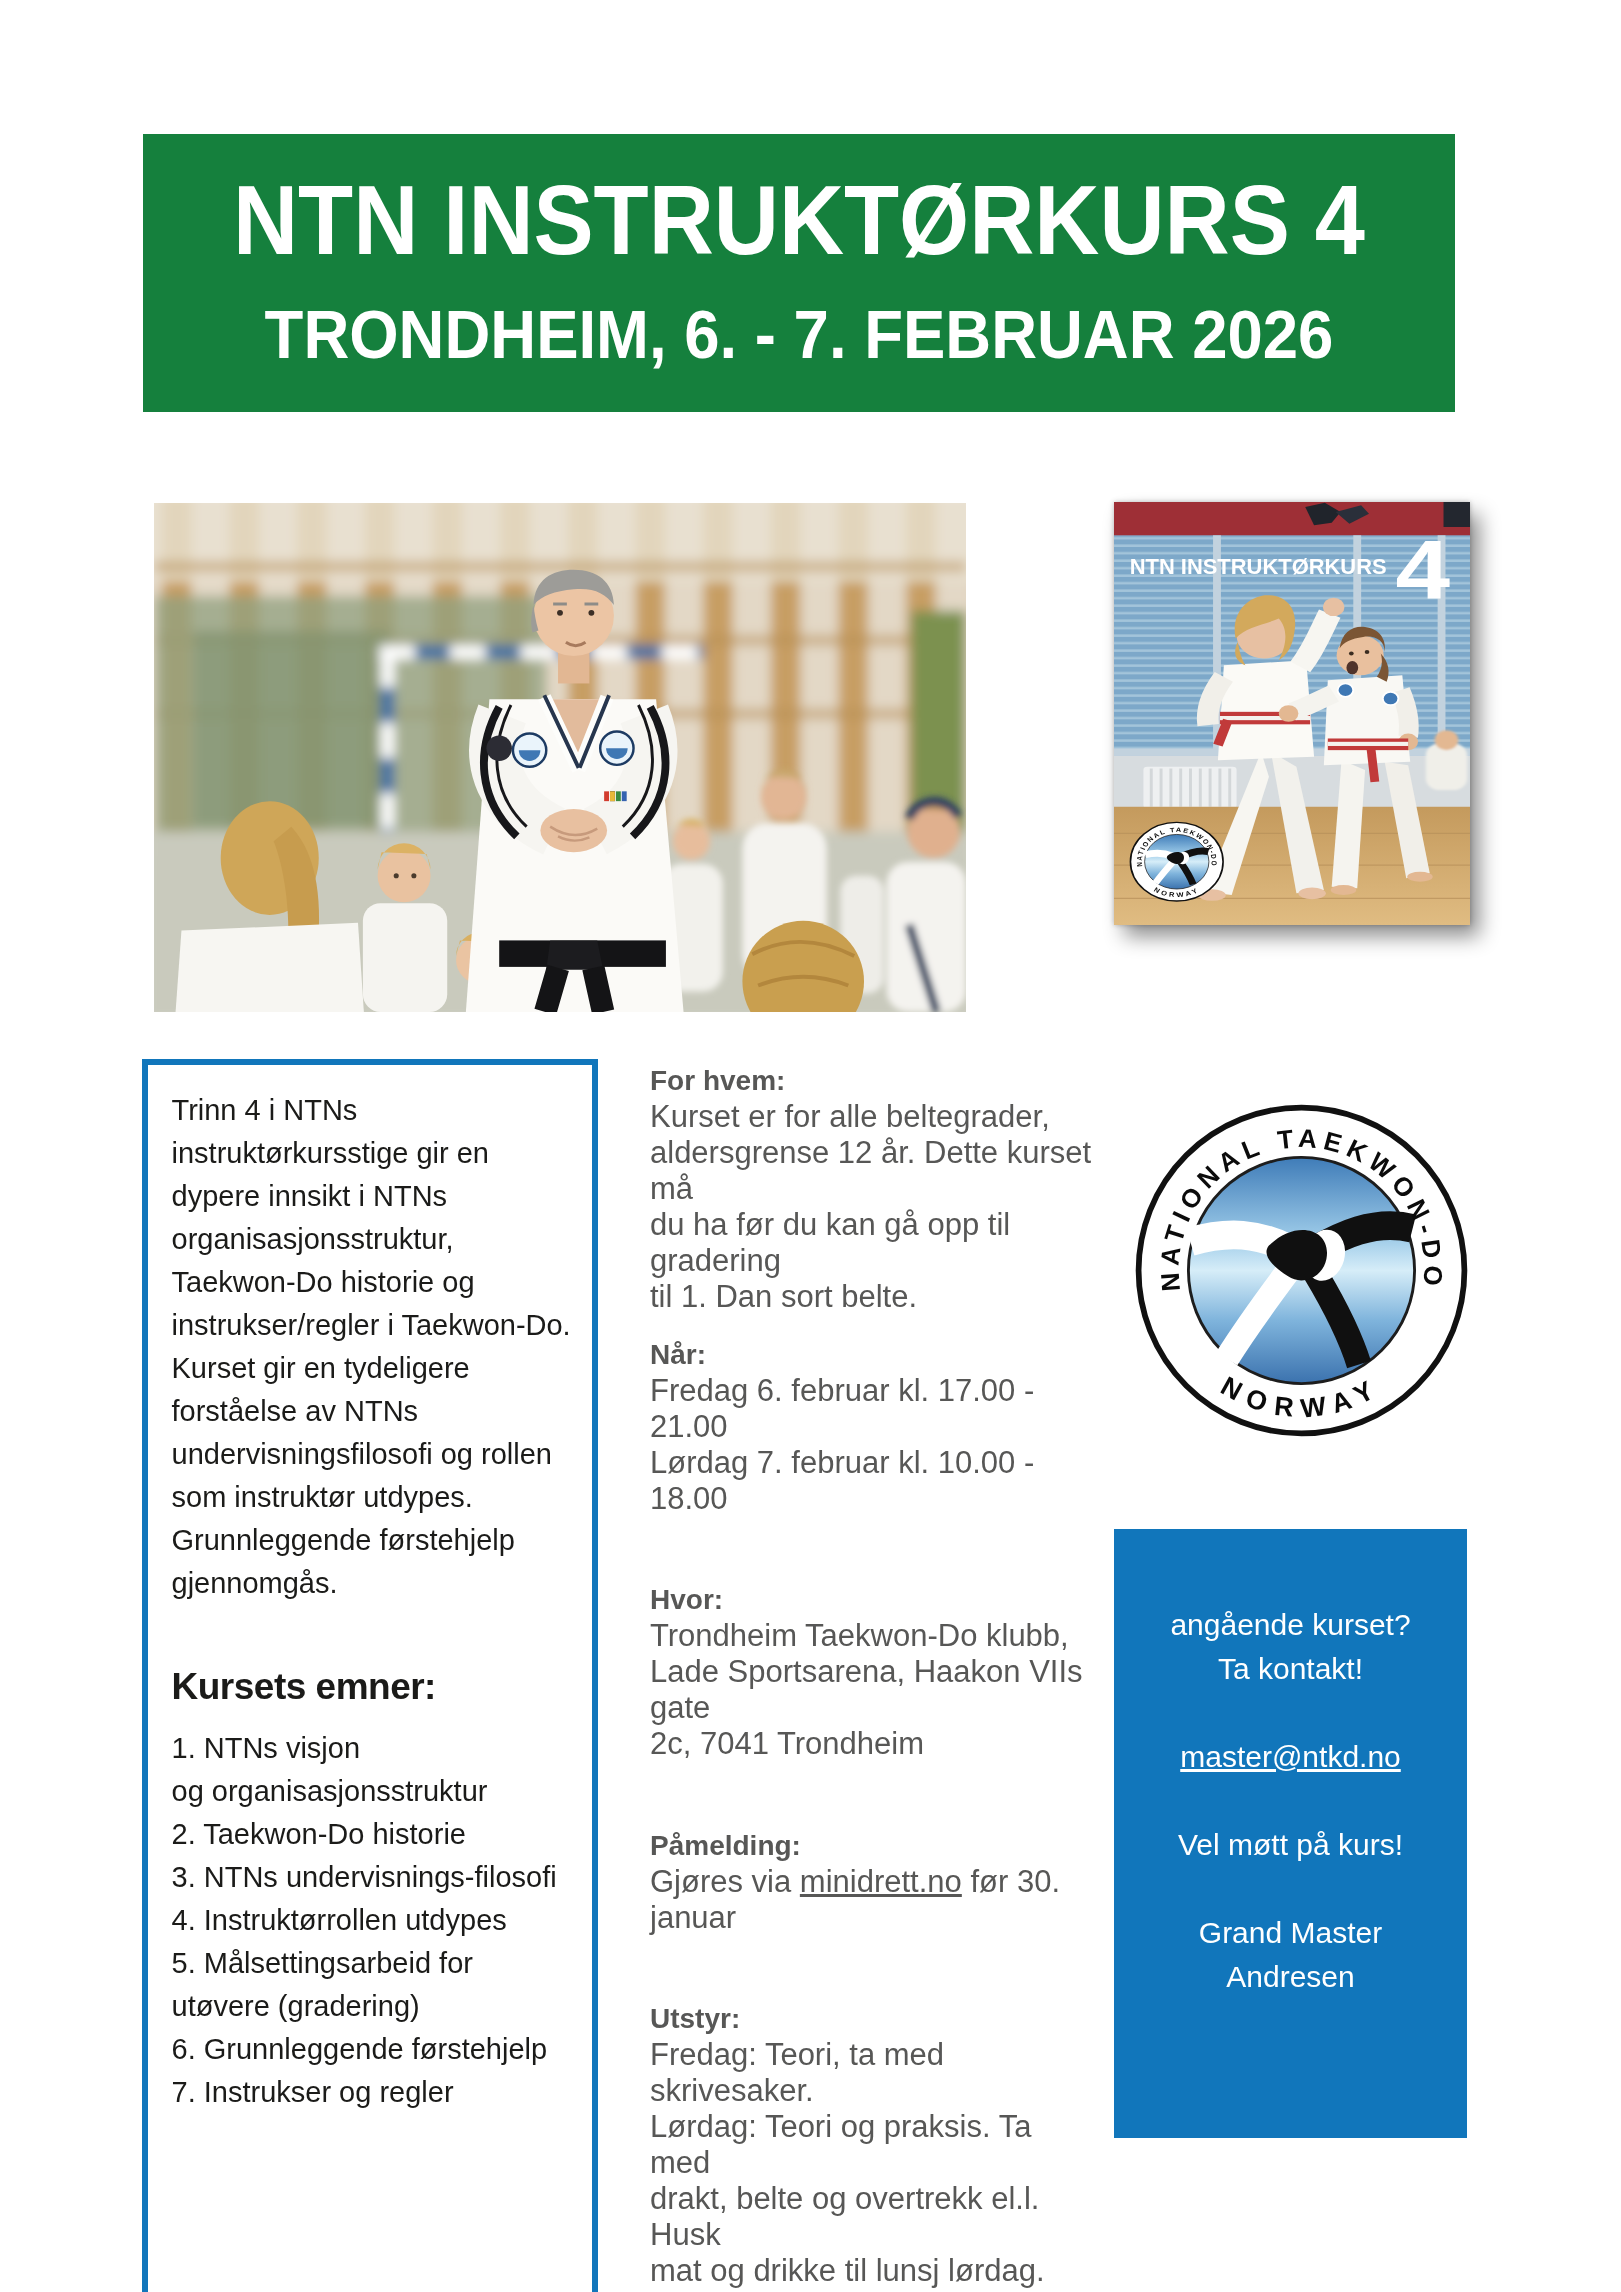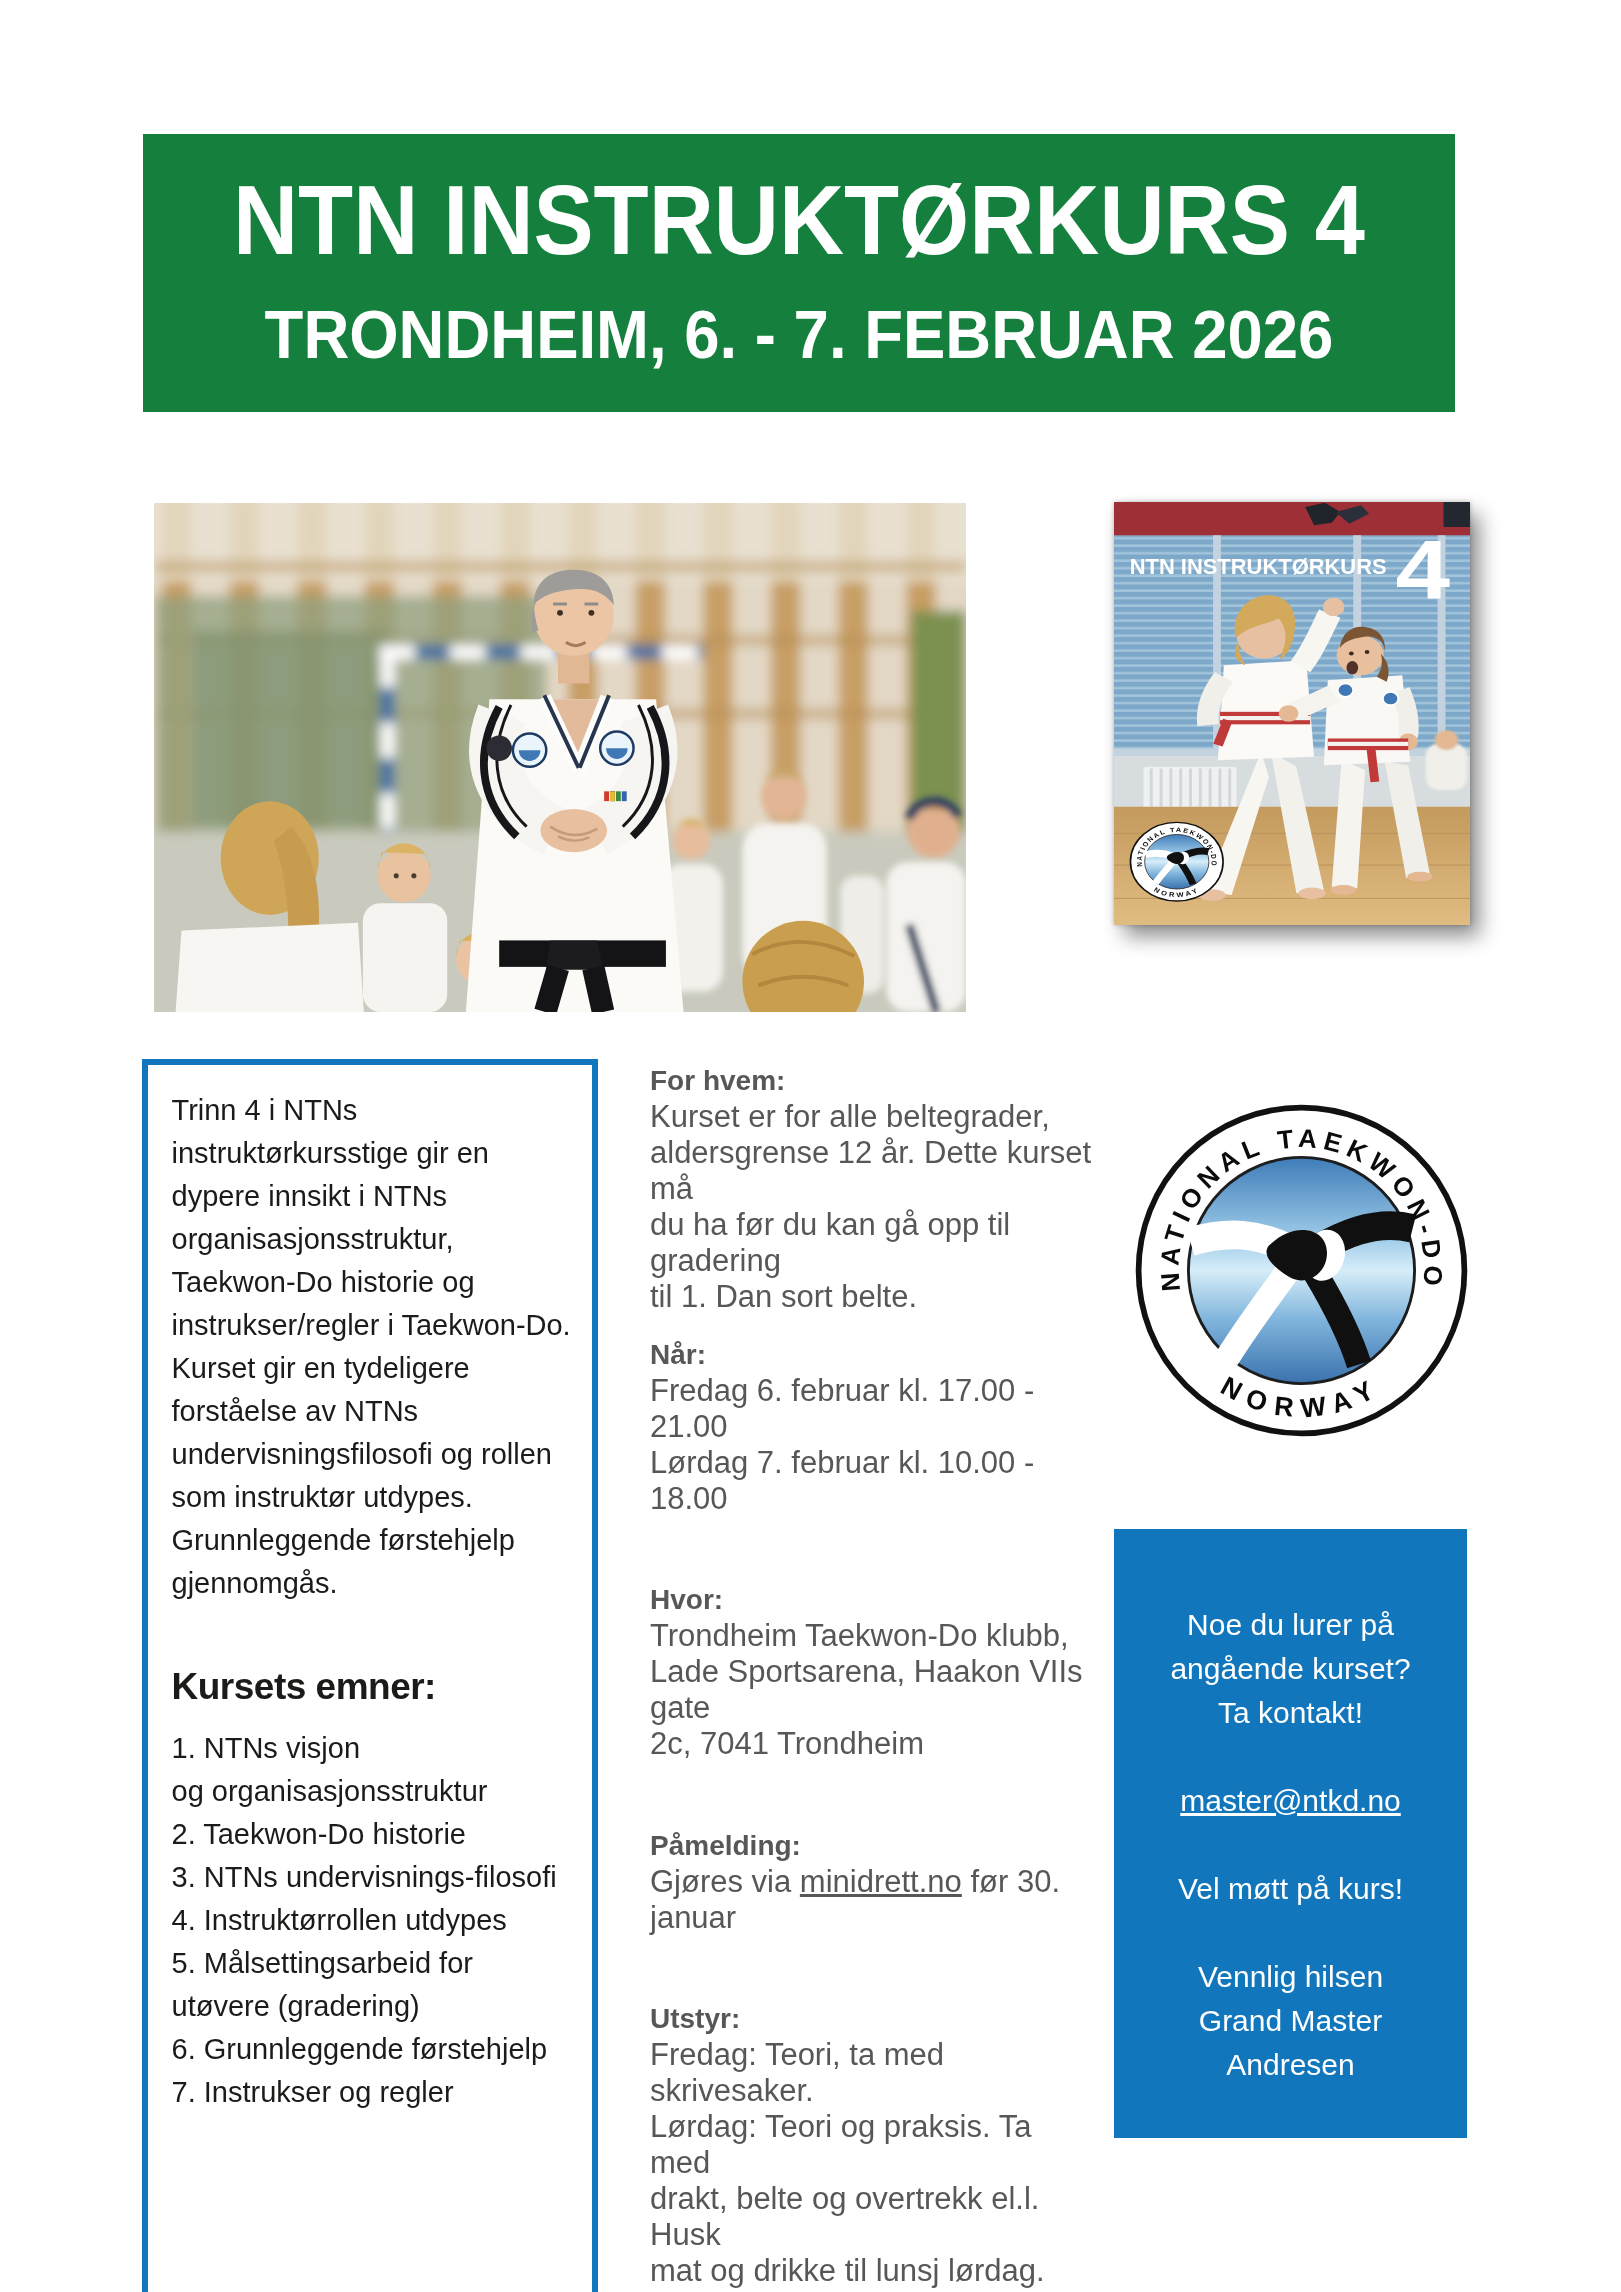--- a/index.html
+++ b/index.html
@@ -331,27 +331,25 @@
 
     </div>
 
   </div>
 
   <svg class="abs logo-big" viewBox="-180 -180 360 360">
     <use href="#ntn-logo" x="-180" y="-180" width="360" height="360"></use>
   </svg>
 
   <div class="abs contact">
-    <p>Noe du lurer på</p>
     <p>angående kurset?</p>
     <p>Ta kontakt!</p>
     <div class="gap"></div>
     <p><a class="wlink">master@ntkd.no</a></p>
     <div class="gap"></div>
     <p>Vel møtt på kurs!</p>
     <div class="gap"></div>
-    <p>Vennlig hilsen</p>
     <p>Grand Master</p>
     <p>Andresen</p>
   </div>
 
 </div>
 
 
 </body></html>

